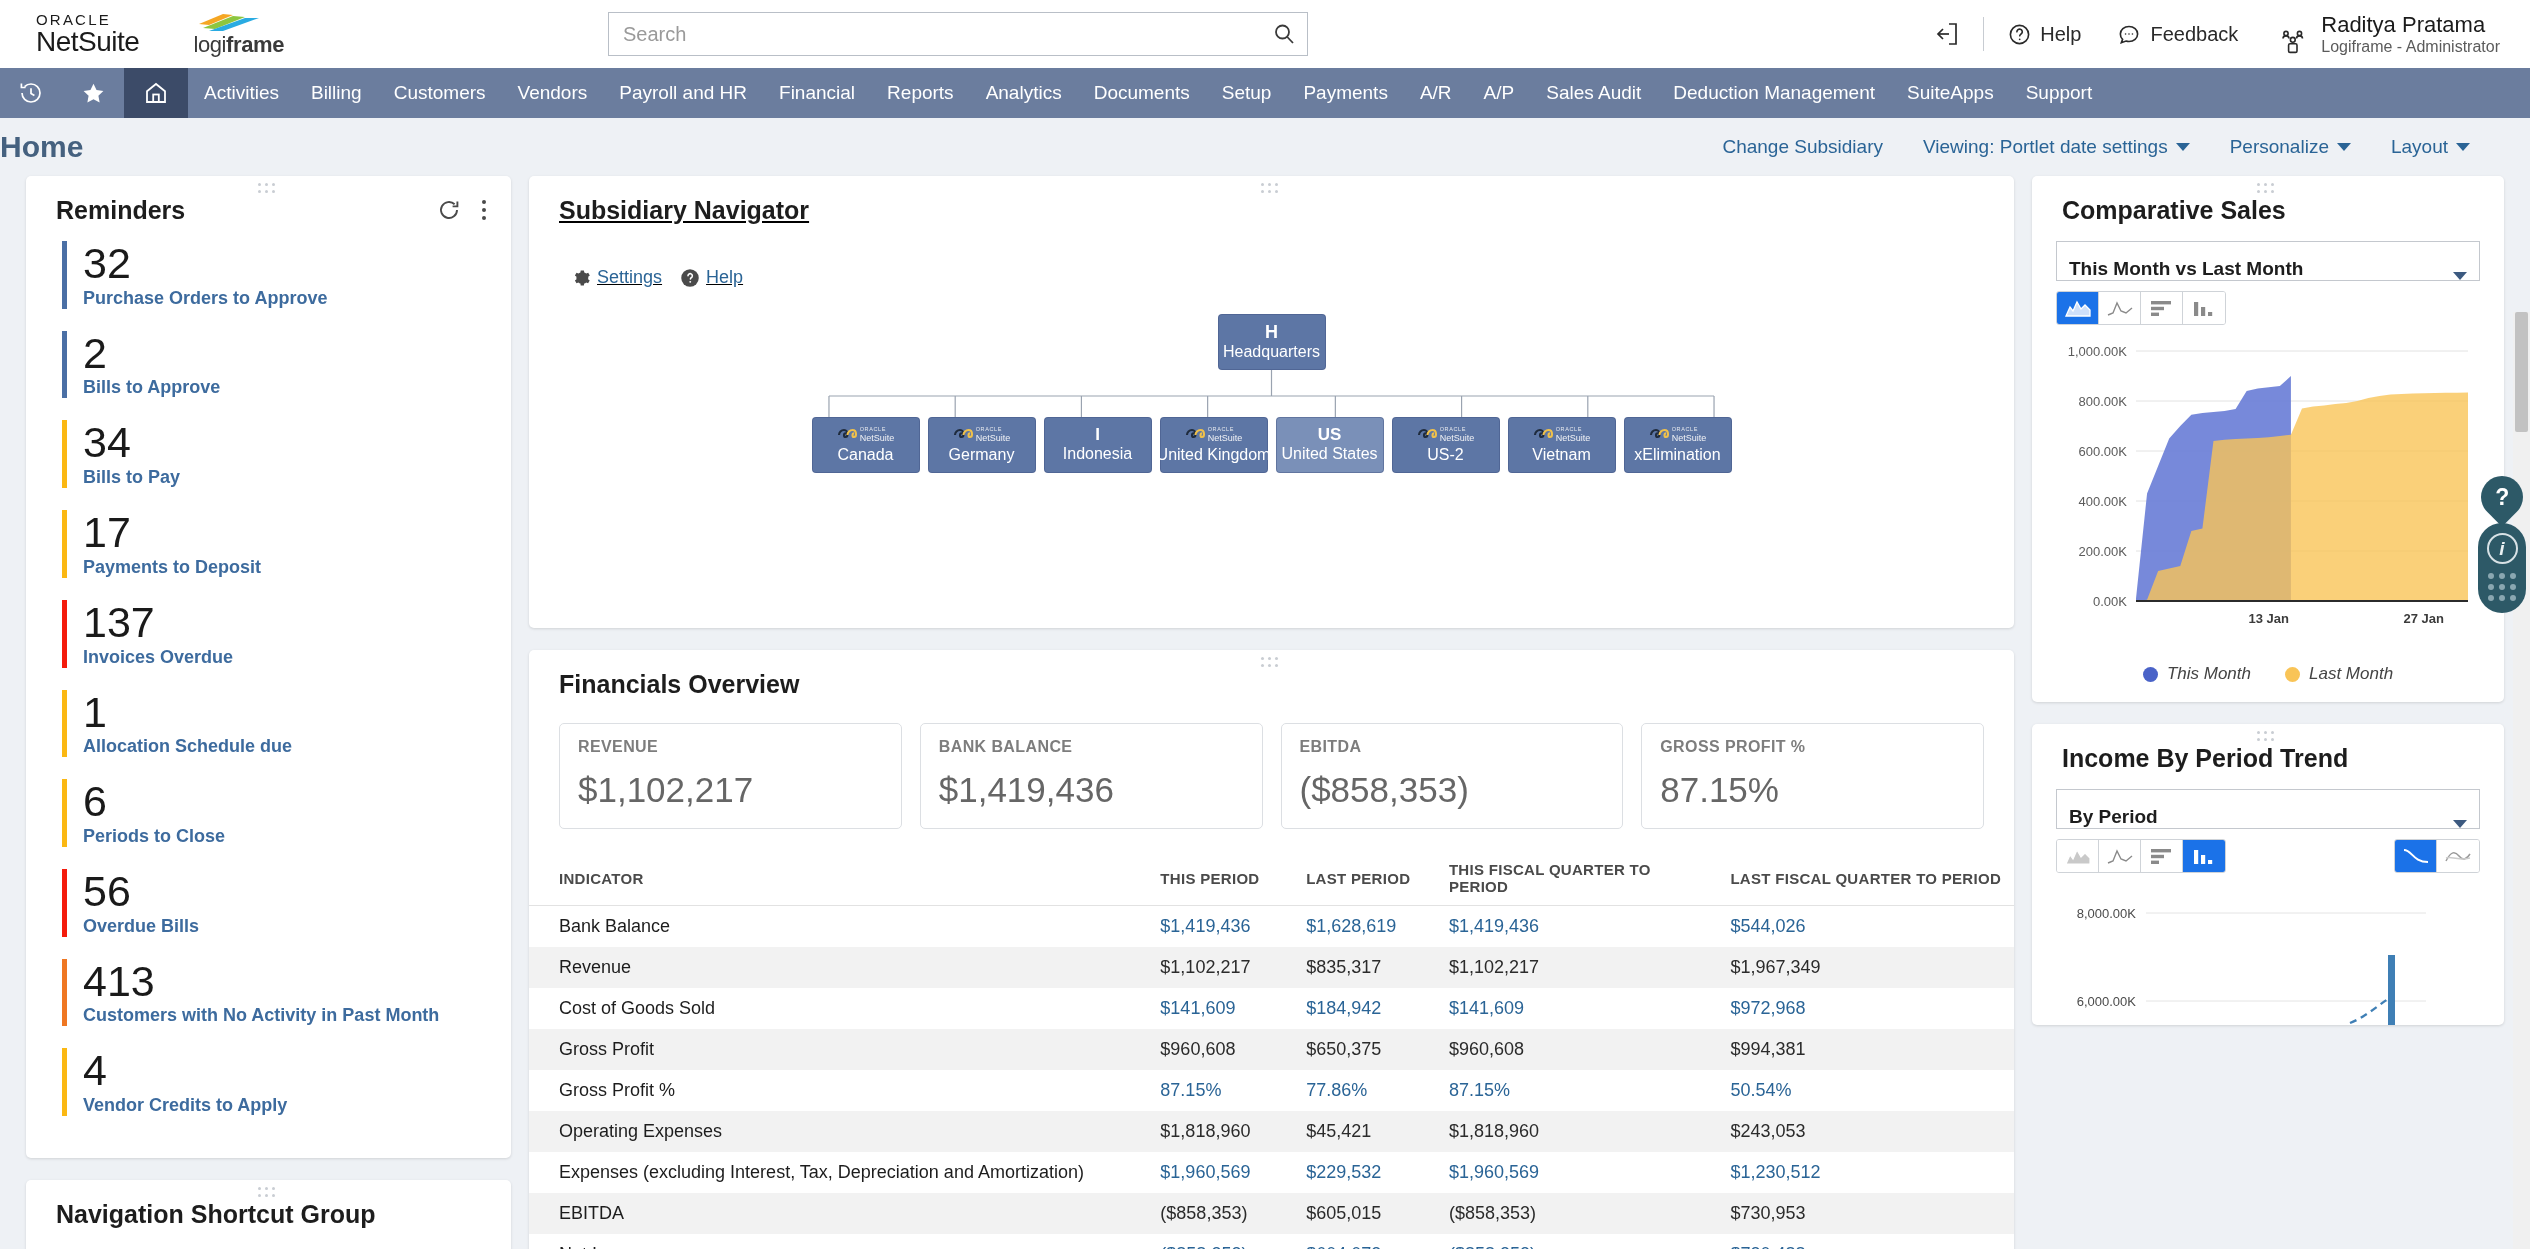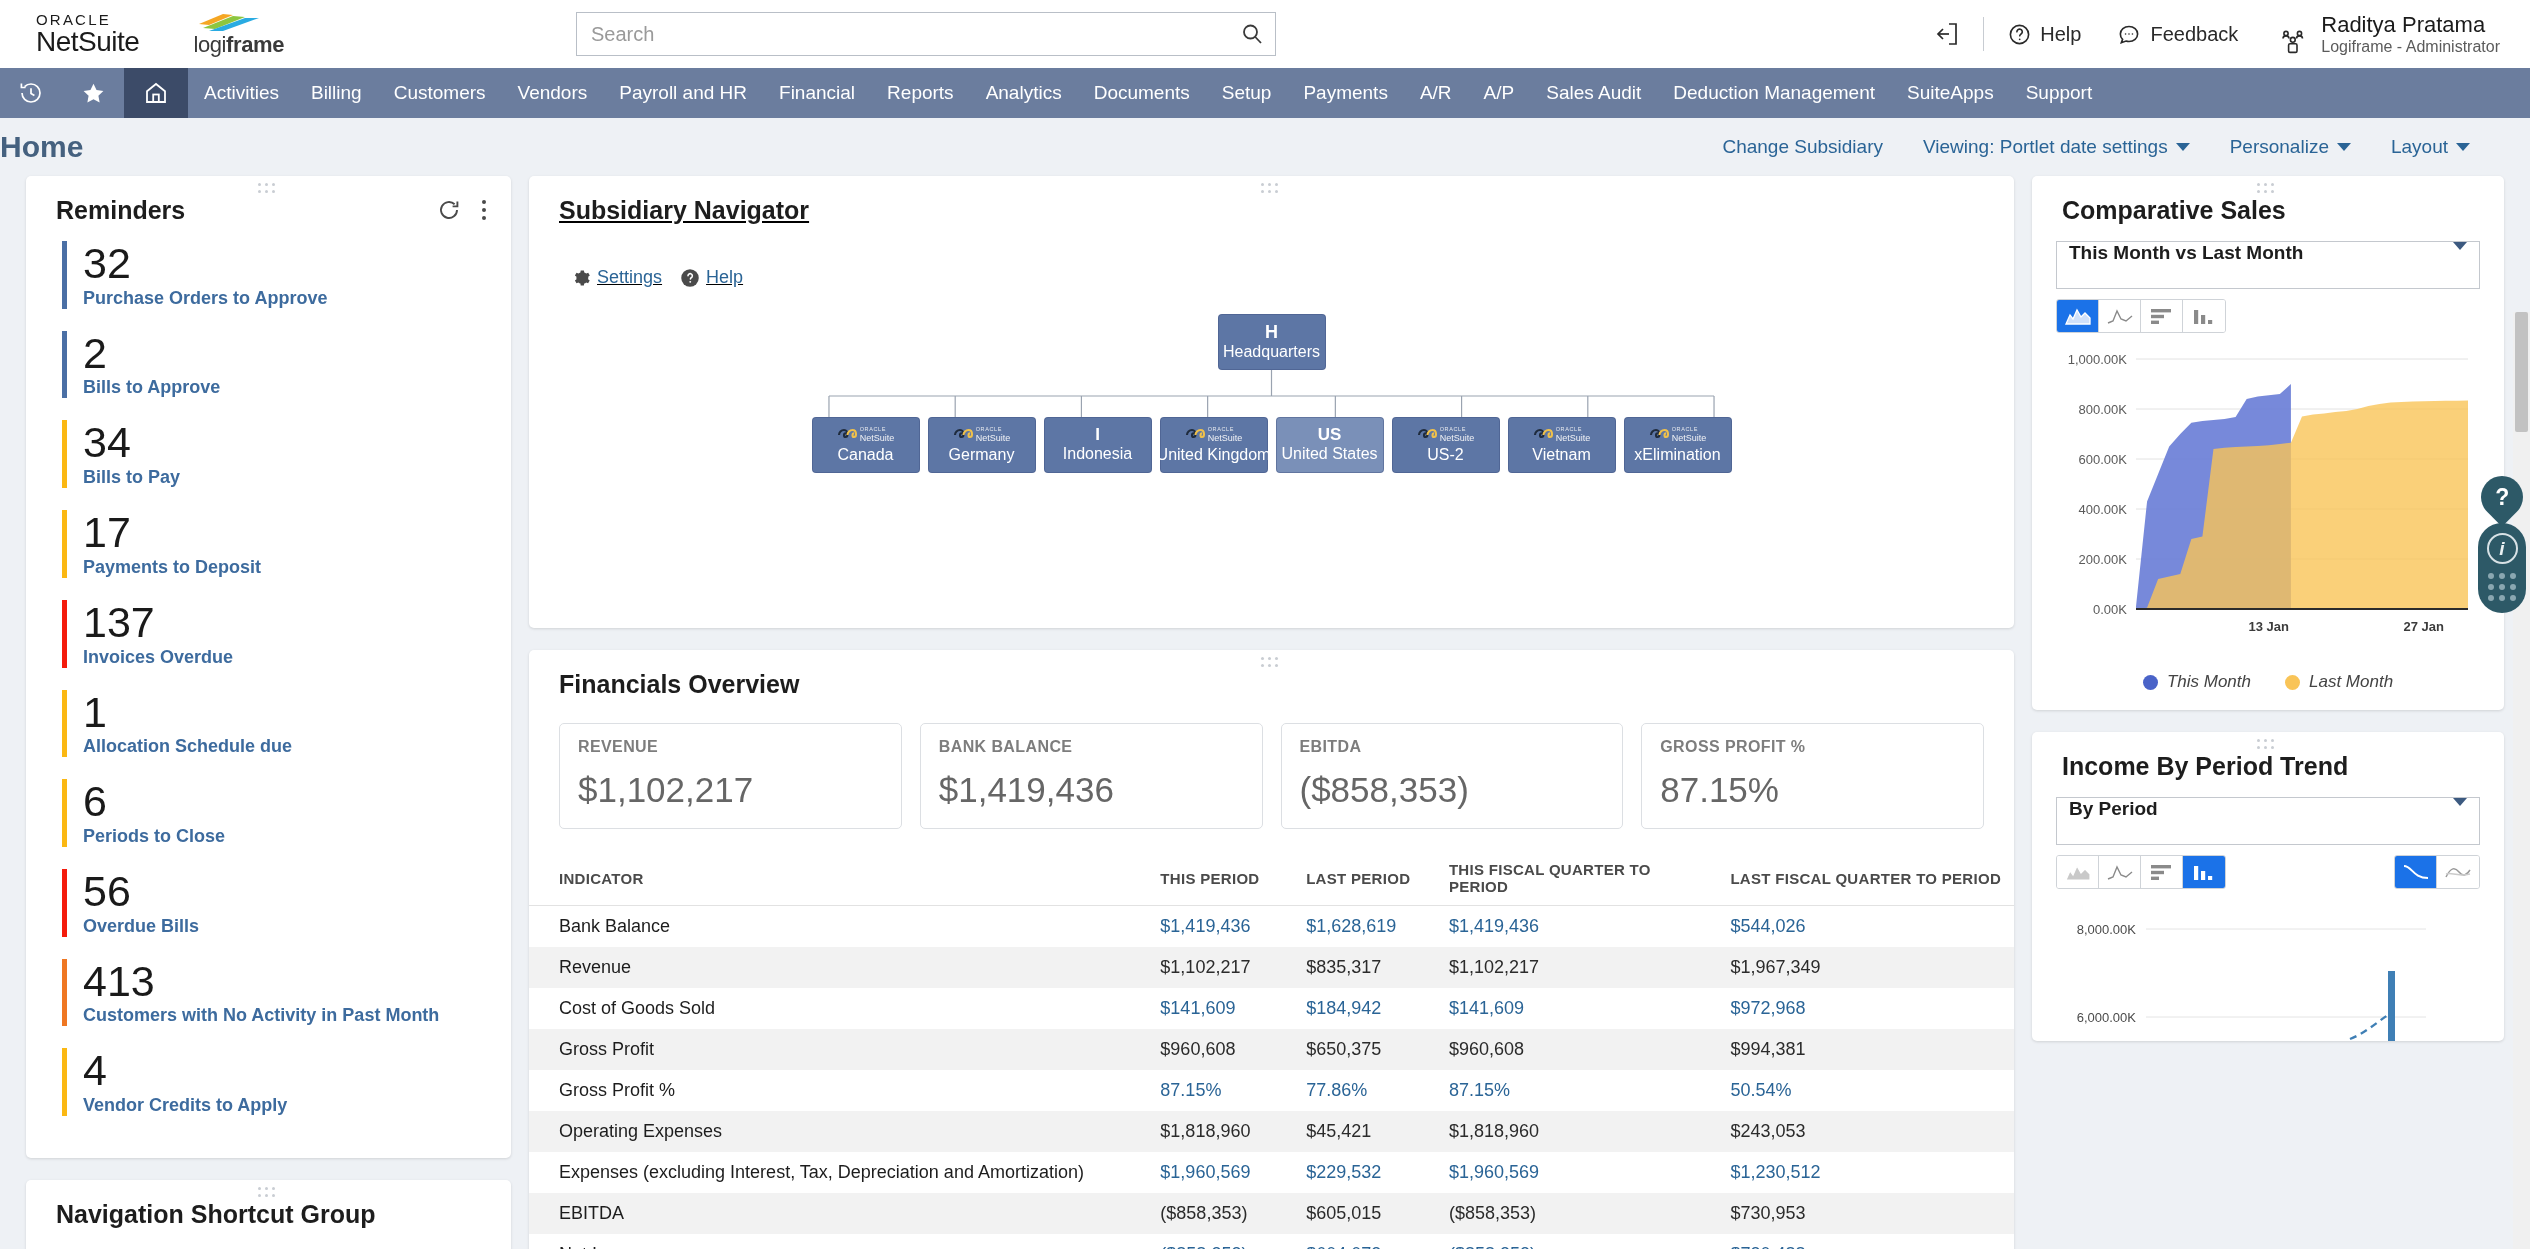--- a/index.html
+++ b/index.html
@@ -24,21 +24,21 @@
   .oracle-logo .ns {
     font-size: 28px; color: #1b1b1b; font-weight: 400;
     letter-spacing: -0.5px; margin-top: 1px;
   }
   .lf-logo { margin-left: 54px; line-height: 1; }
   .lf-swoosh { width: 68px; height: 20px; display: block; }
   .lf-text { font-size: 22px; color: #3a3a3a; margin-top: 2px; letter-spacing: -0.4px; }
   .lf-text b { font-weight: 700; }
 
   .search-wrap {
-    position: absolute; left: 576px; top: 12px;
+    position: absolute; left: 608px; top: 12px;
     width: 700px; height: 44px;
     border: 1px solid #b9bfc7; background: #fff;
     display: flex; align-items: center;
   }
   .search-wrap input {
     flex: 1; border: none; outline: none; height: 100%;
     padding: 0 14px; font-size: 20px;
     font-family: "Liberation Sans", sans-serif; color: #333;
   }
   .search-wrap input::placeholder { color: #9a9a9a; }
@@ -212,22 +212,22 @@
     font-size: 18px; color: #2b2b2b; padding: 10px 8px;
   }
   .fin-table td.ind { padding-left: 30px; color: #1d1d1d; }
   .fin-table tr.alt { background: #f2f2f2; }
   .fin-table td.lnk { color: #2a6496; cursor: pointer; }
   .col-tp { width: 145px; } .col-lp { width: 142px; }
   .col-tq { width: 280px; } .col-lq { width: 290px; margin-left: 36px; }
 
   
   .sel {
-    margin: 16px 24px 0 24px; height: 48px; border: 1px solid #c4c8ce;
-    background: #fff; display: flex; align-items: flex-start;
+    margin: 16px 24px 0 24px; height: 40px; border: 1px solid #c4c8ce;
+    background: #fff; display: flex; align-items: flex-end;
     padding: 0 12px; justify-content: space-between; cursor: pointer;
   }
   .sel span { font-size: 19px; color: #1d1d1d; font-weight: 700; }
   .sel .caret { border-top-color: #3c5a80; }
   .chart-types { display: flex; margin: 10px 24px 0 24px; align-items: center; }
   .ct-group { display: flex; border: 1px solid #cfd3d8; border-radius: 3px; overflow: hidden; }
   .ct {
     width: 42px; height: 32px; display: flex; align-items: center;
     justify-content: center; background: #fff; cursor: pointer;
     border-right: 1px solid #cfd3d8;

